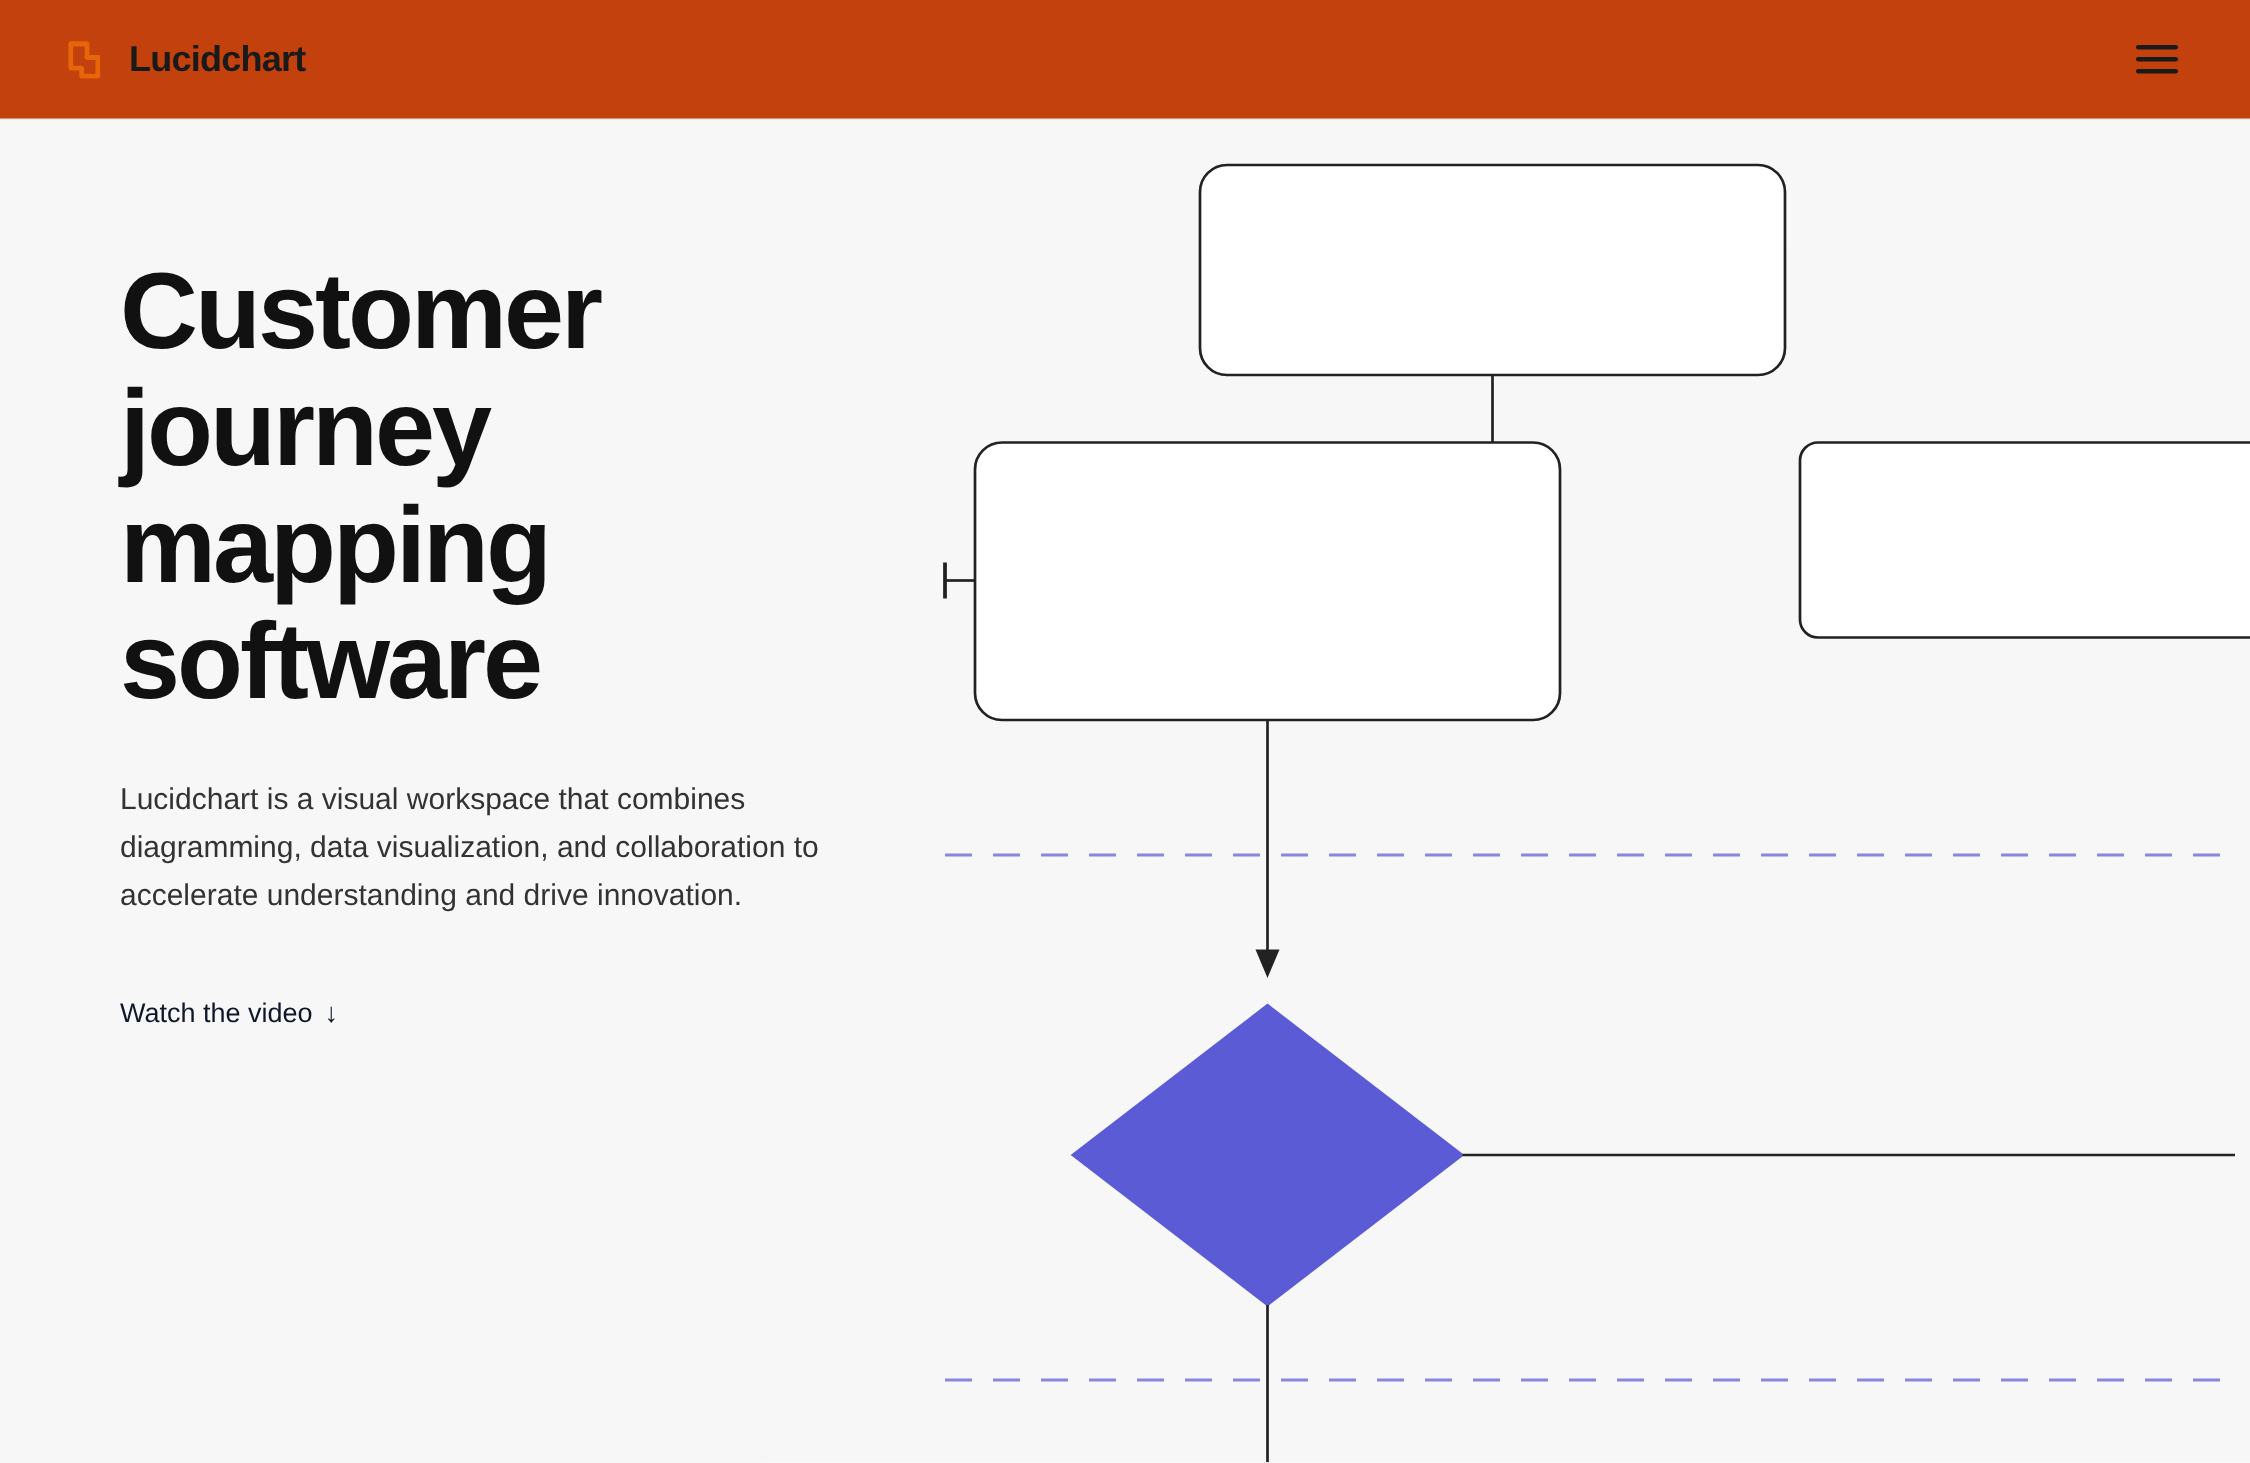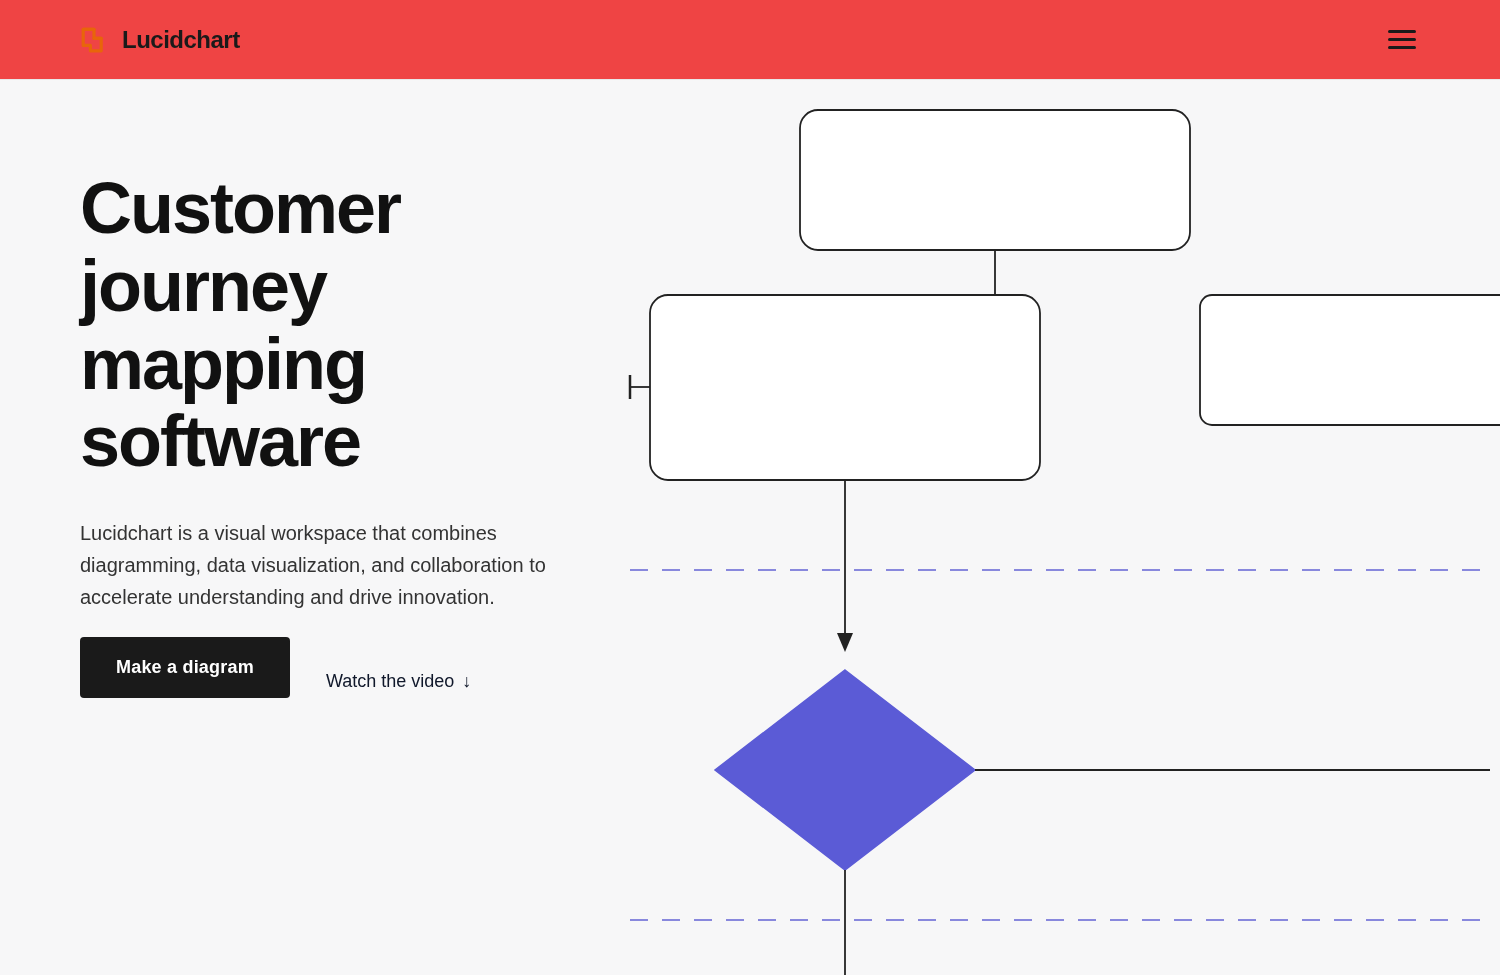--- a/index.html
+++ b/index.html
@@ -10,23 +10,23 @@
       width: 1500px;
       min-height: 975px;
       overflow: hidden;
     }
 
     
     header {
       display: flex;
       align-items: center;
       justify-content: space-between;
-      padding: 18px 76px;
+      padding: 18px 40px;
       border-bottom: 1.5px solid #e8e8e8;
-      background: #ef4444;
+      background: #c2410c;
       height: 80px;
     }
 
     .logo-area {
       display: flex;
       align-items: center;
       gap: 10px;
     }
 
     .logo-icon {
@@ -165,21 +165,20 @@
     <span></span>
   </div>
 </header>
 
 <div class="main">
 
   <div class="left-panel">
     <h1 class="headline">Customer journey mapping software</h1>
     <p class="description">Lucidchart is a visual workspace that combines diagramming, data visualization, and collaboration to accelerate understanding and drive innovation.</p>
     <div class="cta-area">
-      <button class="btn-primary">Make a diagram</button>
       <a class="watch-video-link">
         <span>Watch the video</span>
         <span class="arrow-down">↓</span>
       </a>
     </div>
   </div>
 
   <div class="right-panel">
     <svg class="diagram-svg" viewBox="0 0 860 895" preserveAspectRatio="xMidYMid meet" xmlns="http://www.w3.org/2000/svg">
 

